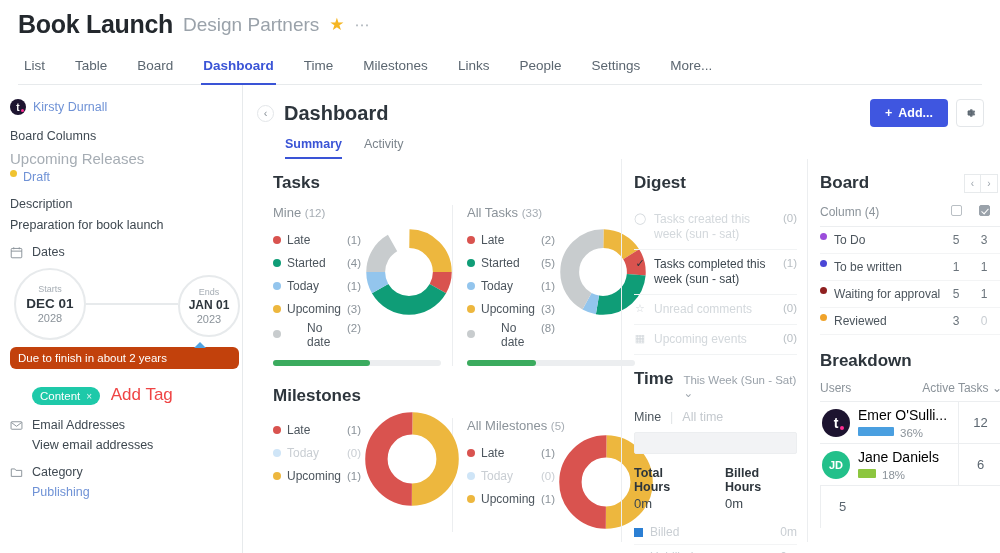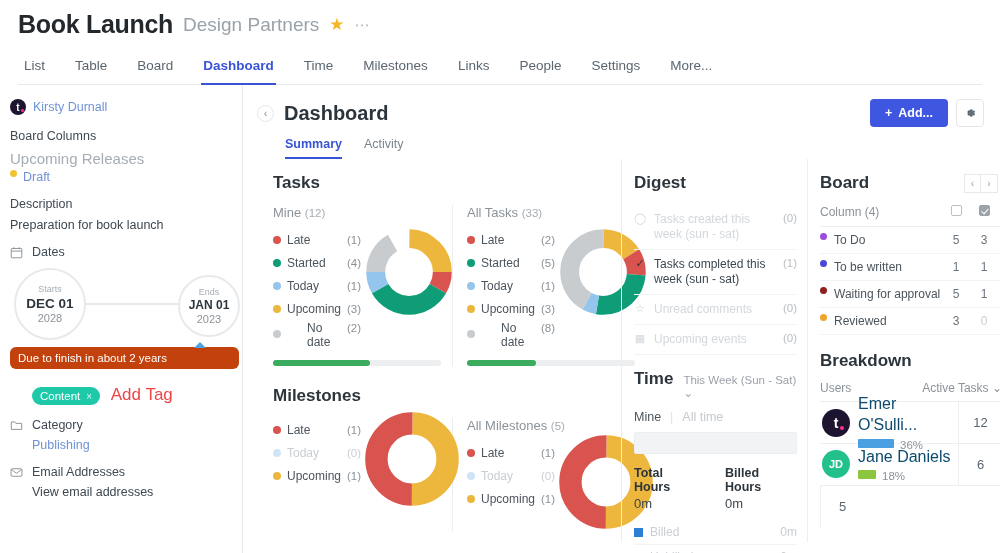--- a/index.html
+++ b/index.html
@@ -169,21 +169,21 @@
   .brk-hd { display:flex; align-items:center; font-size:12px; color:#8b939a; padding-bottom:6px; }
   .brk-hd .l { flex:1; }
   .brk-row { display:flex; align-items:center; border-top:1px solid #eceef0; height:42px; }
   .brk-u { flex:1; display:flex; align-items:center; gap:8px; padding-left:2px;}
   .av { width:28px;height:28px;border-radius:50%;flex:none;display:flex;align-items:center;justify-content:center;color:#fff;font-size:11px;font-weight:bold;position:relative;overflow:hidden;}
   .av.t { background:#1d1430; font-size:14px; }
   .av.t:after{content:"";position:absolute;right:6px;bottom:7px;width:4px;height:4px;border-radius:50%;background:#ff2e93;}
   .av.ghost{ background:#d7dbde; }
   .av.ghost .head{position:absolute;width:10px;height:10px;border-radius:50%;background:#9aa2aa;top:5px;left:9px;}
   .av.ghost .bod{position:absolute;width:20px;height:12px;border-radius:10px 10px 0 0;background:#9aa2aa;bottom:0;left:4px;}
-  .brk-name { font-size:16px; color:#0c4a6e; line-height:1.3; }
+  .brk-name { font-size:14px; color:#000000; line-height:1.3; }
   .pct-row { display:flex; align-items:flex-start; gap:6px; margin-top:3px;}
   .pct-bar { height:9px; border-radius:1px; }
   .pct-txt { font-size:11.5px; color:#8b939a; }
   .brk-val { width:44px; text-align:center; font-size:13px; color:#5b6670; border-left:1px solid #eceef0; height:42px; display:flex; align-items:center; justify-content:center;}
 </style>
 </head>
 <body>
 
 <div class="app">
 
@@ -266,39 +266,39 @@
             <span class="tag-x">×</span>
           </span>
           <span class="addtag">Add Tag</span>
         </div>
       </div>
 
       <div class="sect">
         <div class="icon-row">
           <span class="mini-ico">
             <svg viewBox="0 0 16 16" width="13" height="13" fill="none" stroke="currentColor" stroke-width="1.2">
-                <path d="M1.6 12.8V3.6h4.3l1.4 1.8h7.1v7.4z"></path>
-              </svg>
-          </span>
-          <span class="s-label" style="margin:0">Category</span>
-        </div>
-        <div class="s-link" style="padding-left:22px">Publishing</div>
-      </div>
-
-      <div class="sect">
-        <div class="icon-row">
-          <span class="mini-ico">
-            <svg viewBox="0 0 16 16" width="13" height="13" fill="none" stroke="currentColor" stroke-width="1.2">
                 <rect x="1.3" y="3.4" width="13.4" height="9.2" rx="1"></rect>
                 <path d="M1.6 4.2 8 9l6.4-4.8"></path>
               </svg>
           </span>
           <span class="s-label" style="margin:0">Email Addresses</span>
         </div>
         <div class="desc-text" style="padding-left:22px">View email addresses</div>
+      </div>
+
+      <div class="sect">
+        <div class="icon-row">
+          <span class="mini-ico">
+            <svg viewBox="0 0 16 16" width="13" height="13" fill="none" stroke="currentColor" stroke-width="1.2">
+                <path d="M1.6 12.8V3.6h4.3l1.4 1.8h7.1v7.4z"></path>
+              </svg>
+          </span>
+          <span class="s-label" style="margin:0">Category</span>
+        </div>
+        <div class="s-link" style="padding-left:22px">Publishing</div>
       </div>
 
     </div>
 
     <div class="content">
 
       <div class="c-head">
         <div class="back-btn">‹</div>
         <div class="dash-title">Dashboard</div>
         <div class="c-head-right">

